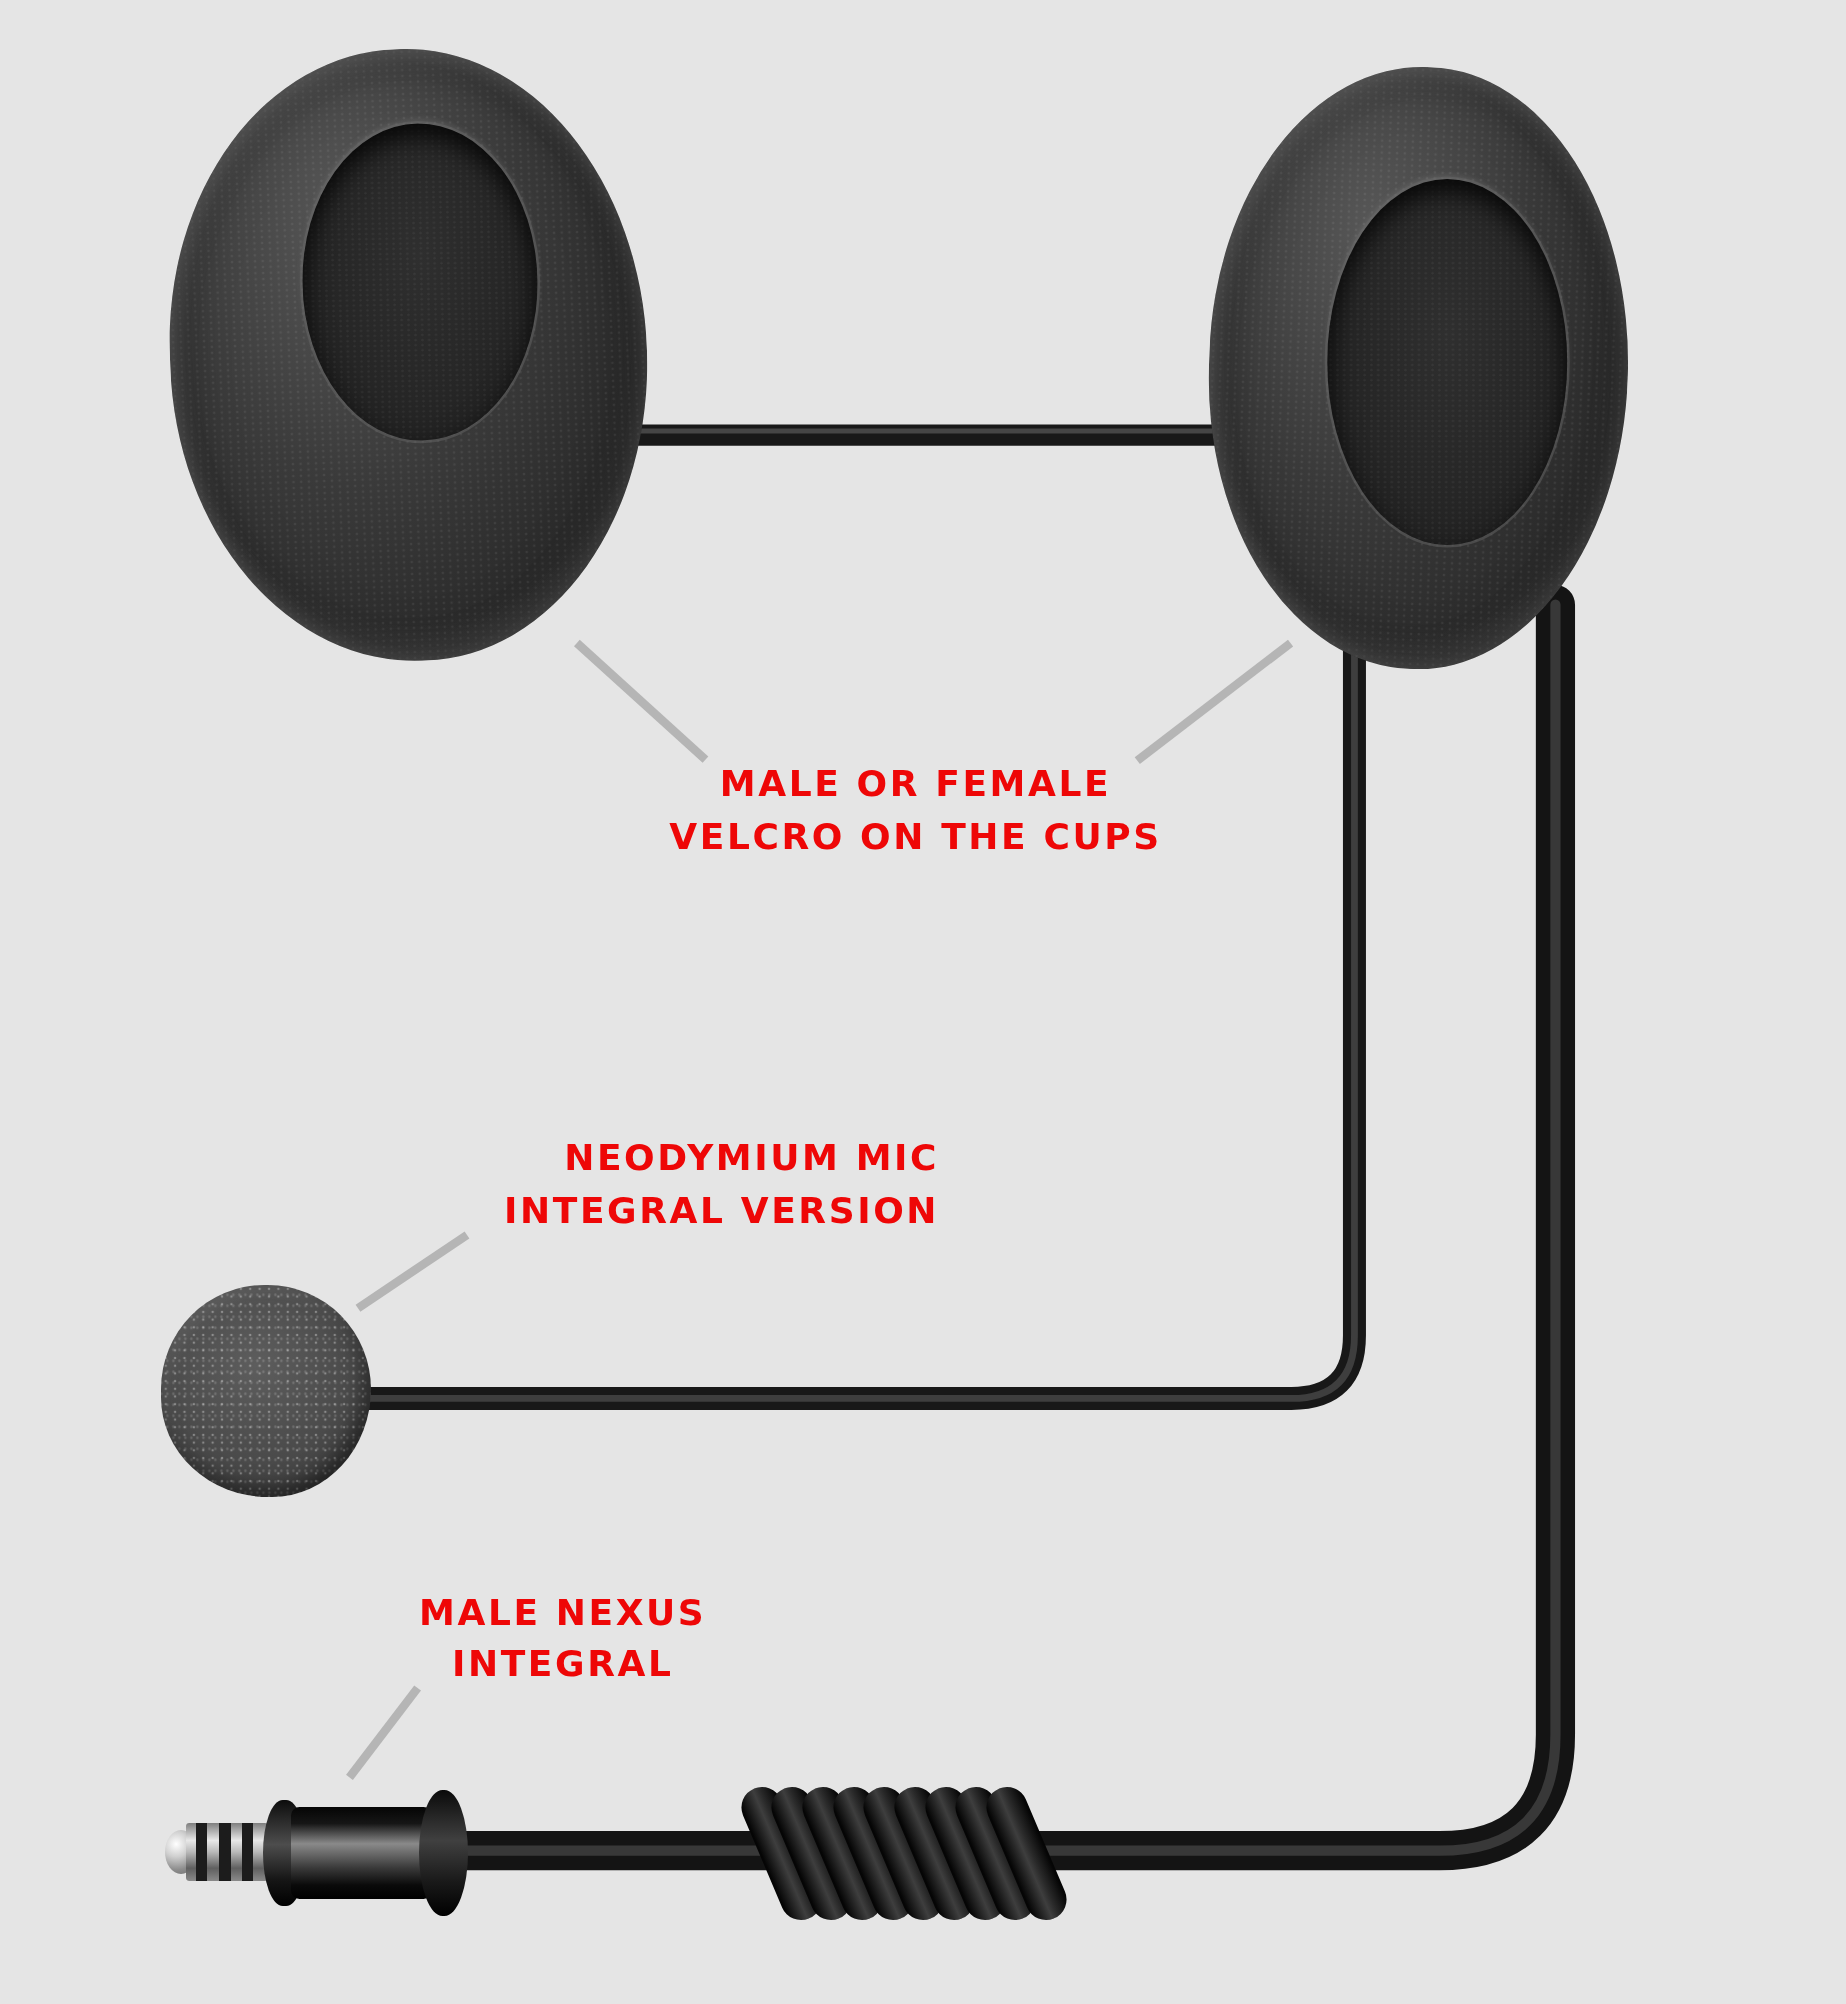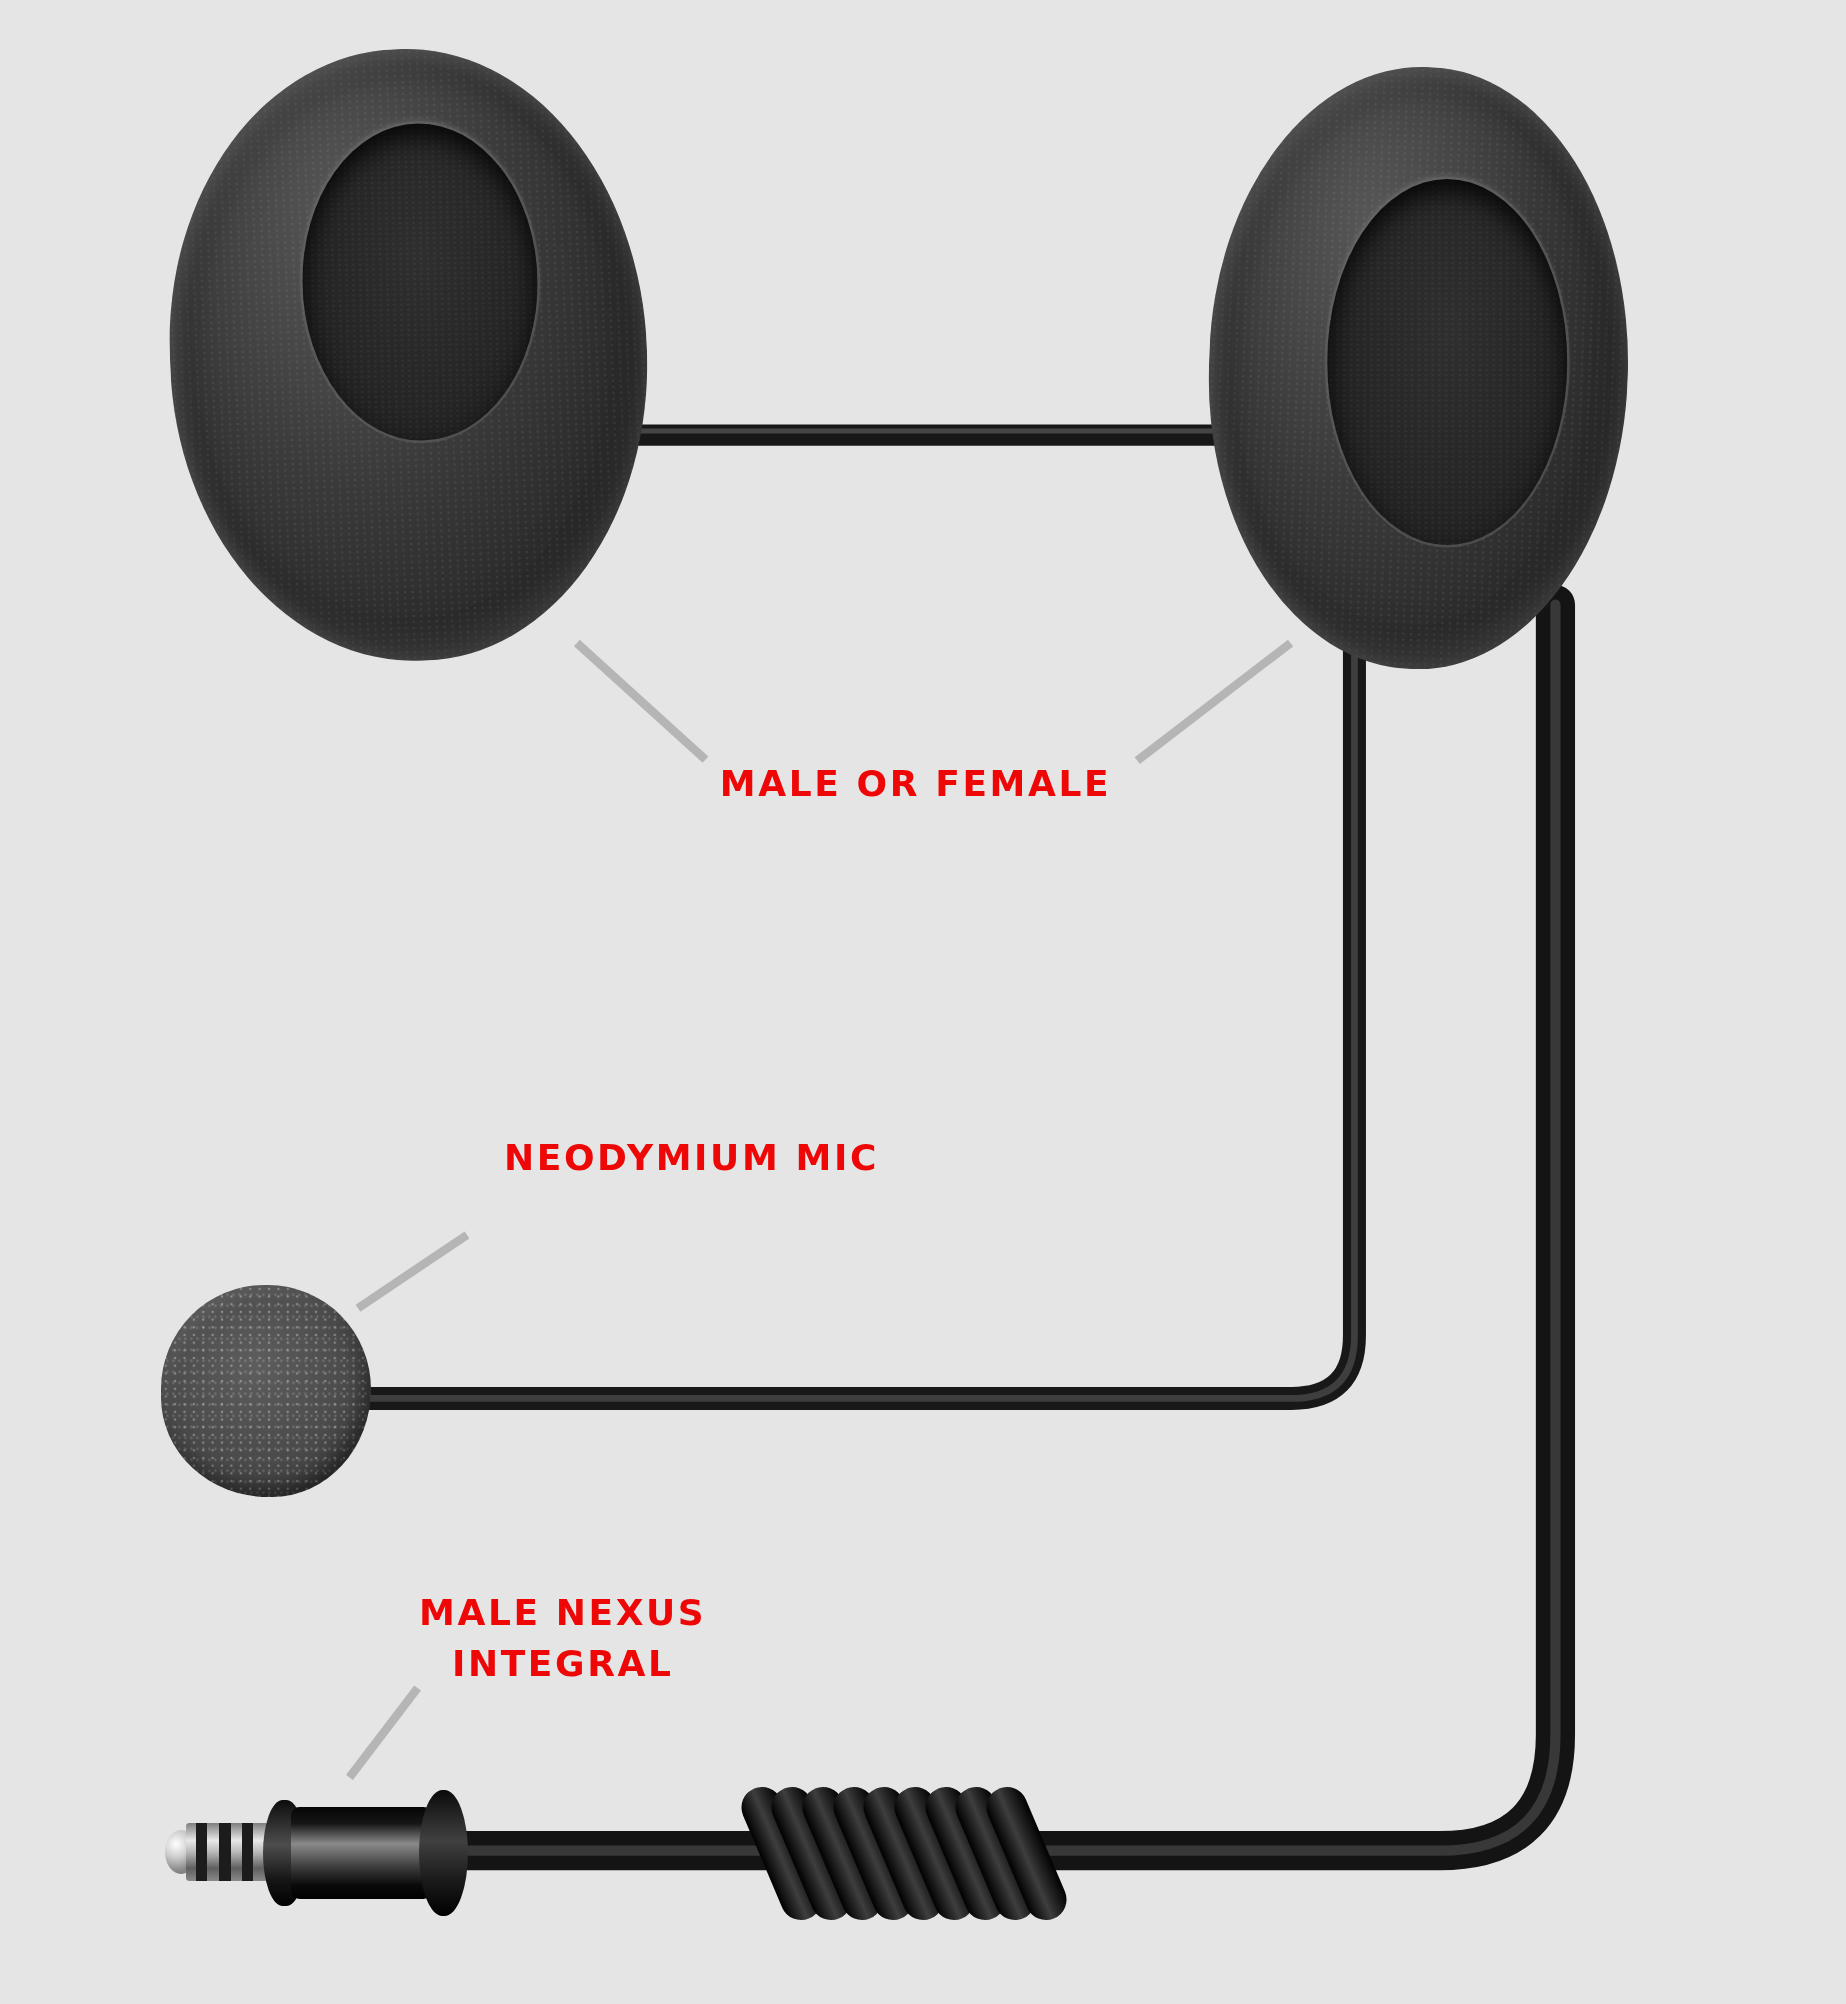--- a/index.html
+++ b/index.html
@@ -156,24 +156,26 @@
   <div class="connector">
     <div class="conn-tip"></div>
     <div class="conn-shaft"></div>
     <div class="conn-collar"></div>
     <div class="conn-barrel"></div>
     <div class="conn-flange"></div>
   </div>
 
   <div class="label label-cups" style="color: rgb(238, 7, 7);">
     <div>MALE OR FEMALE</div>
+    <div>VELCRO ON THE CUPS</div>
   </div>
 
   <div class="label label-mic" style="color: rgb(238, 7, 7);">
     <div>NEODYMIUM MIC</div>
+    <div>INTEGRAL VERSION</div>
   </div>
 
   <div class="label label-connector" style="color: rgb(238, 7, 7);">
     <div>MALE NEXUS</div>
     <div>INTEGRAL</div>
   </div>
 
 </div>
 
 

